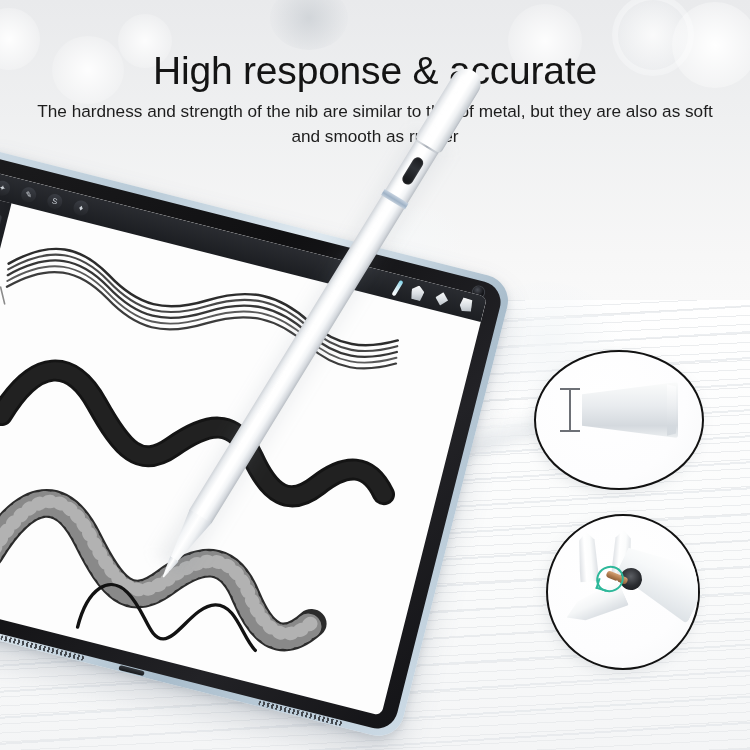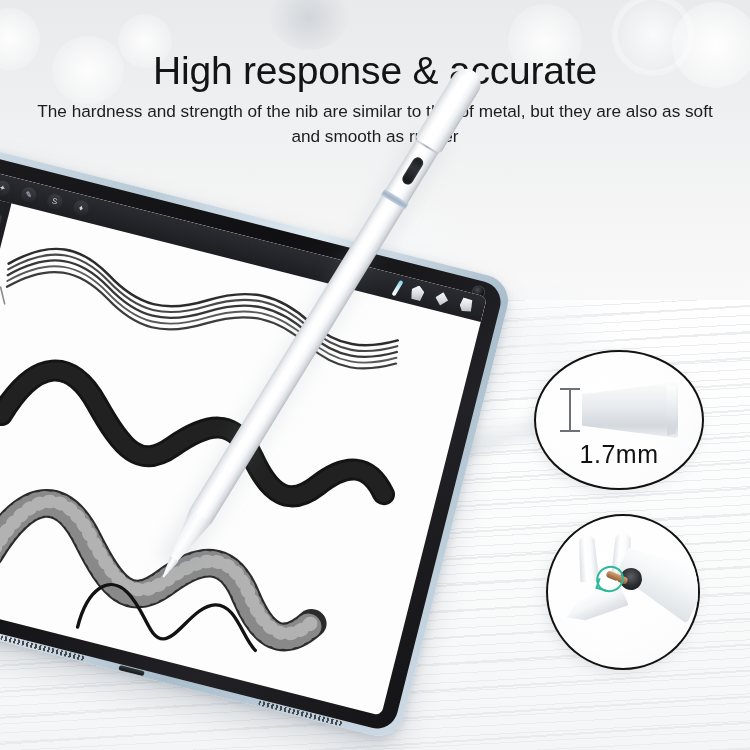--- a/index.html
+++ b/index.html
@@ -348,21 +348,20 @@
   </div>
 
   <div class="cal-shadow" style="left:534px;top:350px;width:166px;height:136px;"></div>
   <div class="callout" id="callout-nib">
     <div class="cal-nib-cone"></div>
     <div class="cal-caliper">
       <div class="cbar t"></div>
       <div class="cmid"></div>
       <div class="cbar b"></div>
     </div>
-    <div class="cal-label">1.7mm</div>
   </div>
 
   <div class="cal-shadow" style="left:546px;top:514px;width:150px;height:152px;"></div>
   <div class="callout" id="callout-tips">
     <div class="tip-spare one"></div>
     <div class="tip-spare two"></div>
     <div class="tip-penend"></div>
     <div class="tip-socket"></div>
     <div class="tip-post"></div>
     <div class="tip-detached"></div>

